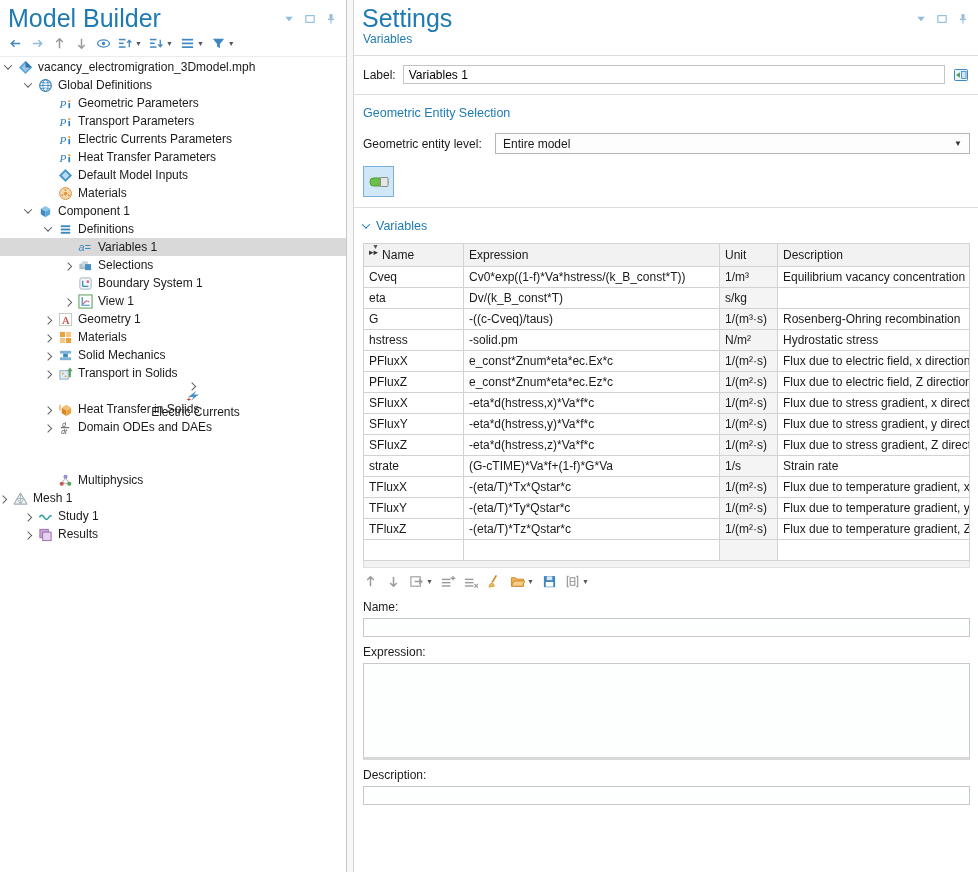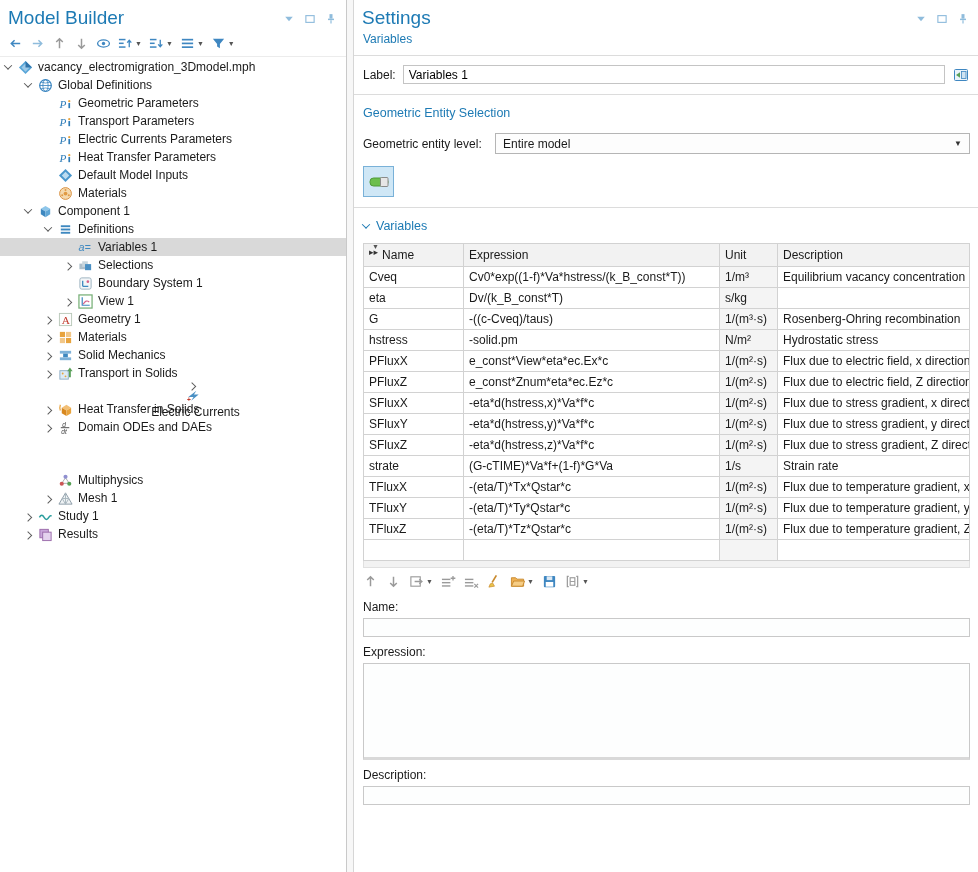--- a/index.html
+++ b/index.html
@@ -10,21 +10,21 @@
     color: #1a1a1a; background: #fff;
   }
   .app { display: flex; width: 978px; height: 872px; }
 
   
   .mb-panel { width: 347px; min-width:347px; background:#fff; border-right:1px solid #c9c9c9;
               display:flex; flex-direction:column; }
   .splitter { width: 7px; background:#f7f7f7; border-right:1px solid #d6d6d6; }
 
   .panel-titlebar { display:flex; align-items:flex-start; padding:6px 8px 2px 8px; }
-  .panel-title { font-size:19px; font-weight:400; color:#1d7ab4; flex:1; margin:0; line-height:24px; }
+  .panel-title { font-size:25px; font-weight:400; color:#1d7ab4; flex:1; margin:0; line-height:24px; }
   .panel-title-icons { display:flex; gap:7px; align-items:center; padding-top:6px; }
   .panel-title-icons .icon svg { width:12px; height:12px; display:block; }
 
   .mb-toolbar { display:flex; align-items:center; gap:3px; padding:3px 6px 4px 6px; }
   .tb-btn { display:inline-flex; align-items:center; padding:1px 2px; border-radius:2px; cursor:default; }
   .icon { display:inline-flex; }
   .icon svg { width:15px; height:15px; display:block; }
   .dd-caret { font-size:7px; color:#555; margin-left:2px; line-height:1; }
 
   .filter-row { display:flex; align-items:center; gap:5px; padding:2px 6px 6px 3px; }
@@ -439,21 +439,21 @@
           <span class="icon tree-icon">
             <svg viewBox="0 0 16 16">
               <path d="M8 5 L4 11 M8 5 L12 11 M4 11 L12 11" stroke="#aaa" stroke-width="1"></path>
               <circle cx="8" cy="4" r="2.2" fill="#8f8fd0"></circle>
               <circle cx="4" cy="11.5" r="2.2" fill="#cc5555"></circle>
               <circle cx="12" cy="11.5" r="2.2" fill="#55a055"></circle>
             </svg>
           </span>
           <span class="tree-label">Multiphysics</span>
         </div>
-        <div class="tree-row" style="padding-left: 45px;">
+        <div class="tree-row" style="">
           <span class="chev col"></span>
           <span class="icon tree-icon">
             <svg viewBox="0 0 16 16">
               <polygon points="8,2 15,14 1,14" fill="#eef2f4" stroke="#8a9aa5"></polygon>
               <line x1="8" y1="2" x2="8" y2="14" stroke="#a8b5bd"></line>
               <line x1="4.5" y1="8" x2="11.5" y2="8" stroke="#a8b5bd"></line>
               <line x1="4.5" y1="8" x2="8" y2="14" stroke="#a8b5bd"></line>
               <line x1="11.5" y1="8" x2="8" y2="14" stroke="#a8b5bd"></line>
             </svg>
           </span>
@@ -590,21 +590,21 @@
             <td>Rosenberg-Ohring recombination</td>
           </tr>
           <tr>
             <td>hstress</td>
             <td>-solid.pm</td>
             <td class="unit-col">N/m²</td>
             <td>Hydrostatic stress</td>
           </tr>
           <tr>
             <td>PFluxX</td>
-            <td>e_const*View*eta*ec.Ex*c</td>
+            <td>e_const*Znum*eta*ec.Ex*c</td>
             <td class="unit-col">1/(m²·s)</td>
             <td>Flux due to electric field, x direction</td>
           </tr>
           <tr>
             <td>PFluxZ</td>
             <td>e_const*Znum*eta*ec.Ez*c</td>
             <td class="unit-col">1/(m²·s)</td>
             <td>Flux due to electric field, Z direction</td>
           </tr>
           <tr>

